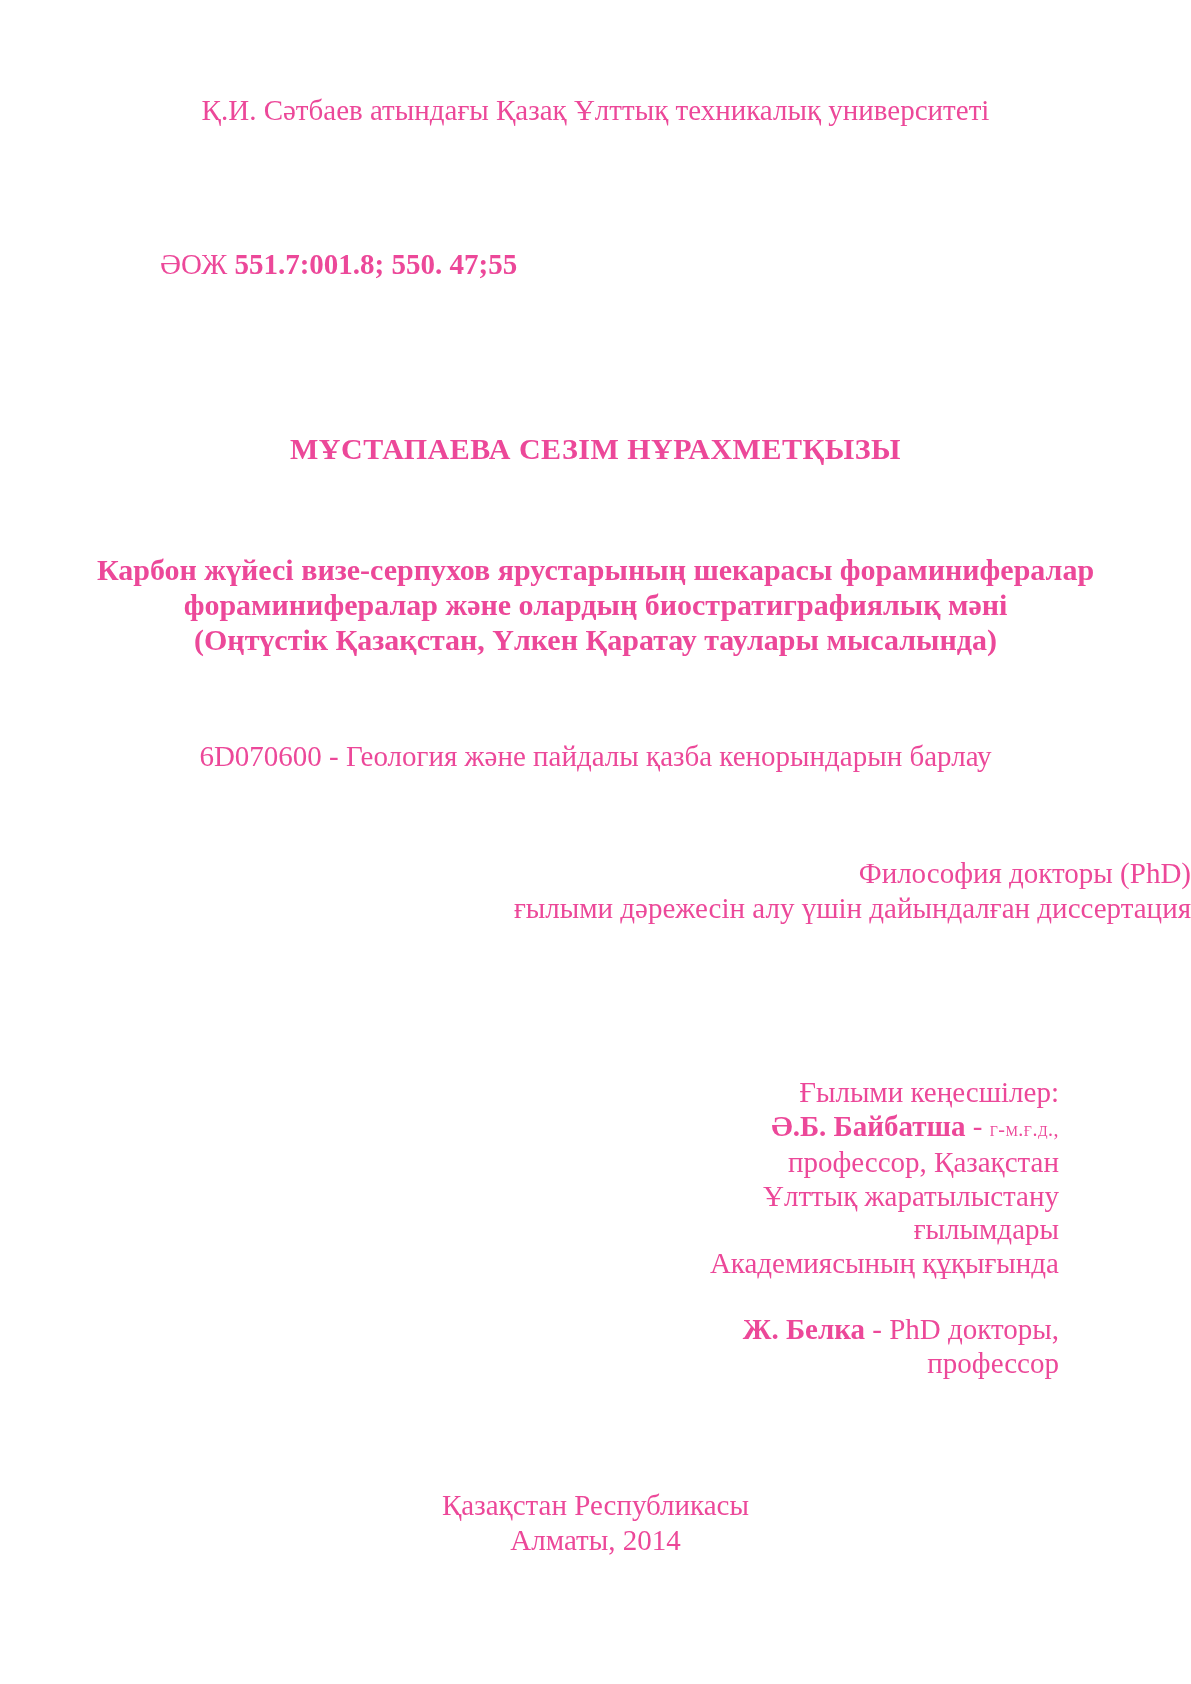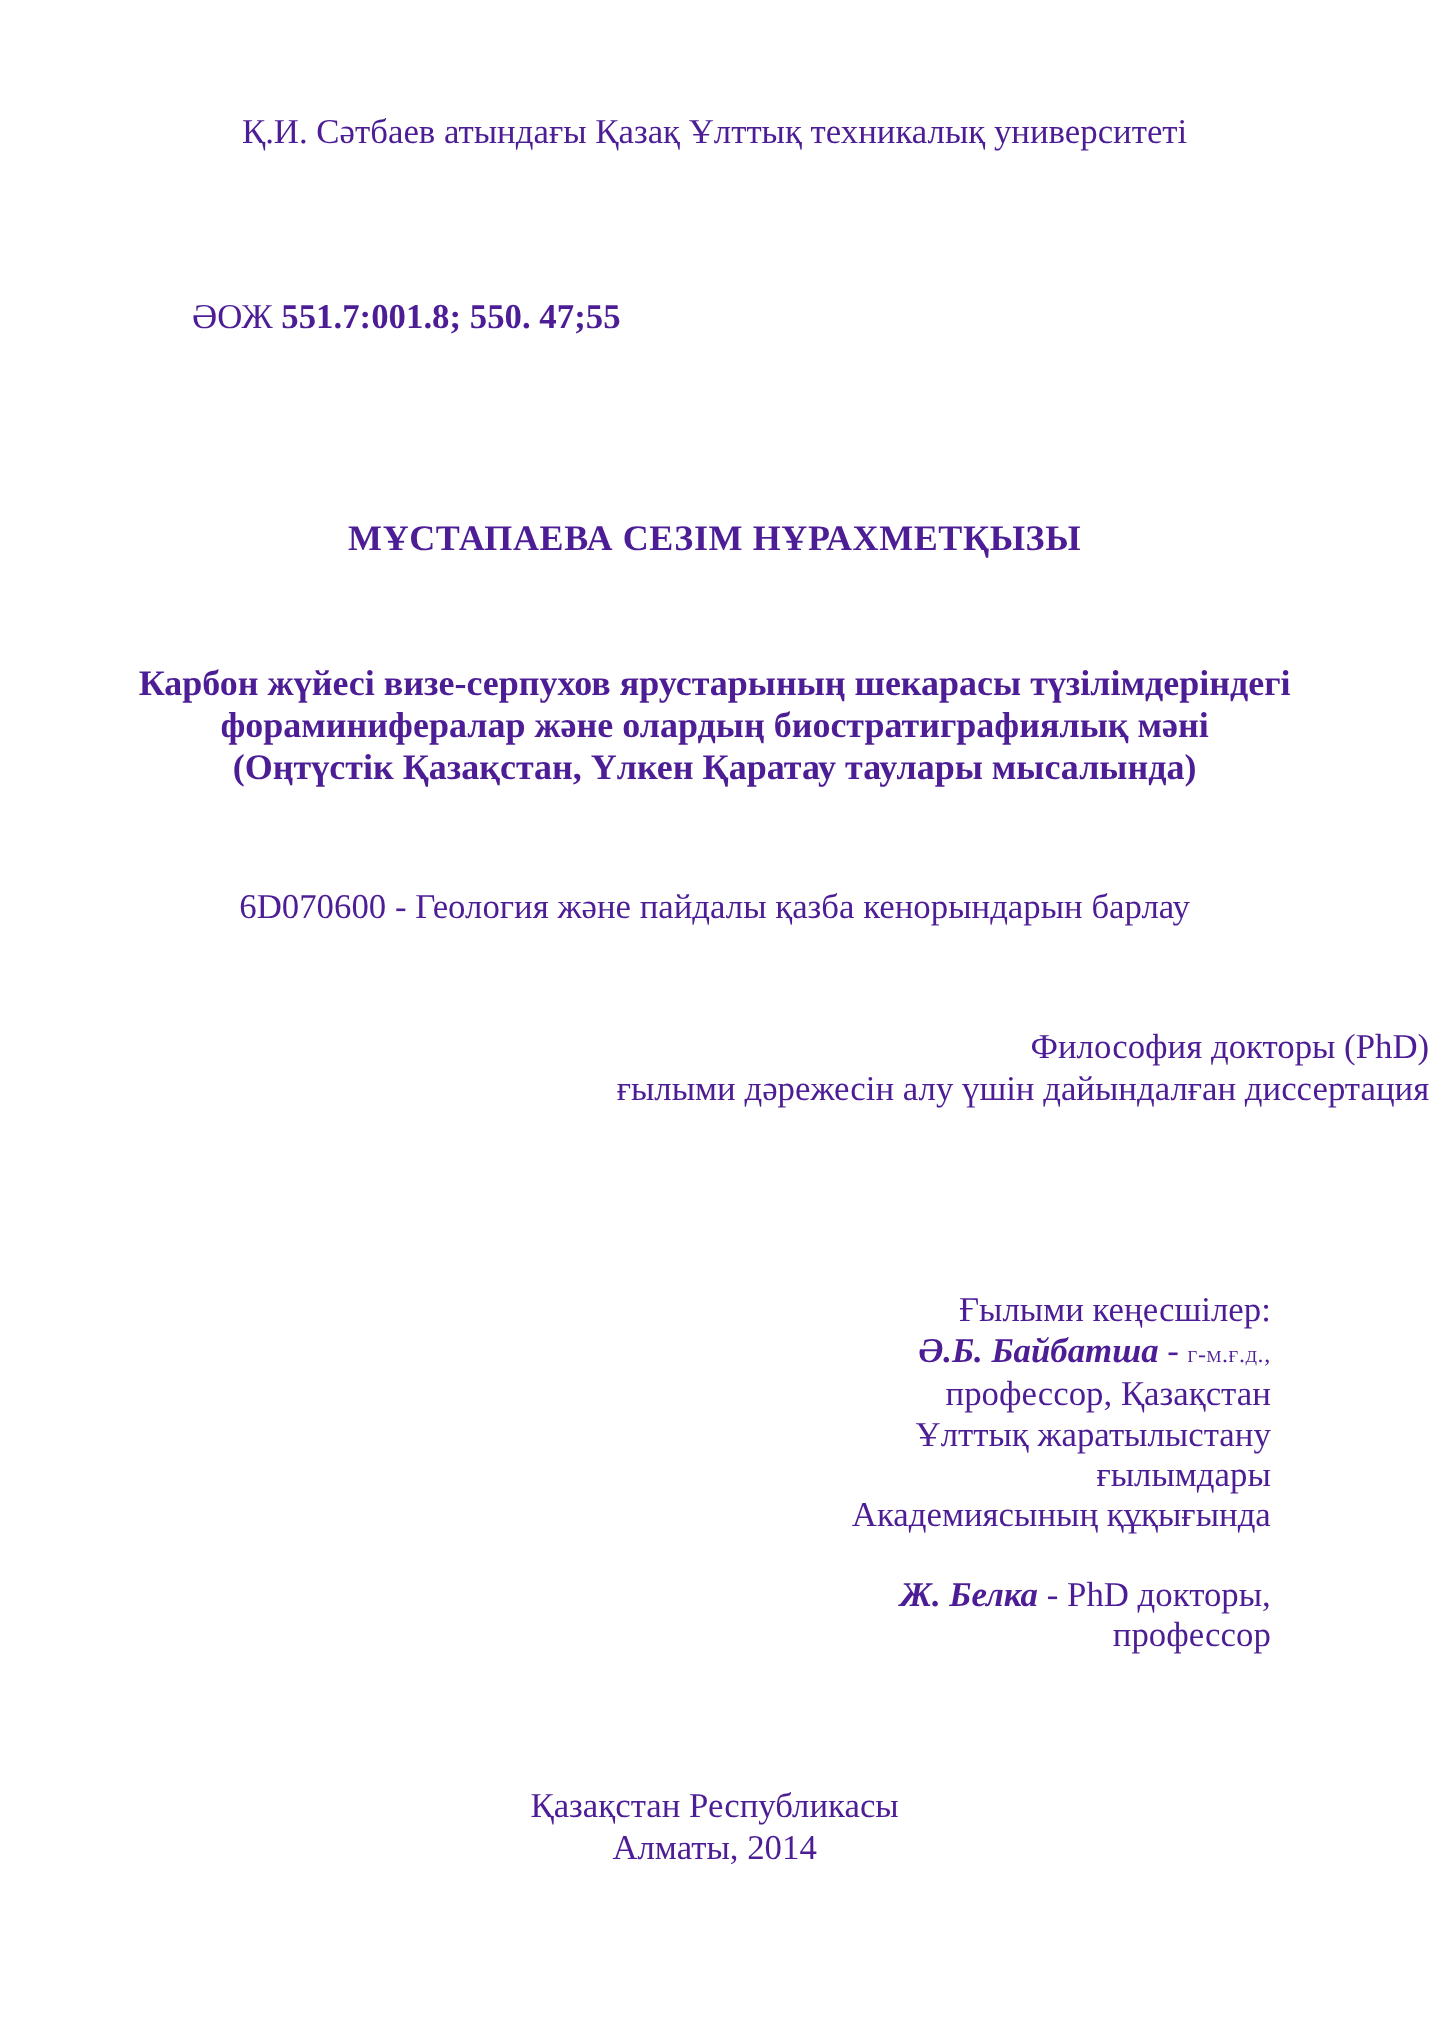--- a/index.html
+++ b/index.html
@@ -2,21 +2,21 @@
 <html><head>
 <meta charset="utf-8">
 <style>
   * { margin: 0; padding: 0; box-sizing: border-box; }
   html, body { background: #ffffff; }
   .page {
     position: relative;
     width: 1191px;
     height: 1684px;
     background: #ffffff;
-    color: #4c1d95;
+    color: #ec4899;
     font-family: "Liberation Serif", "DejaVu Serif", serif;
     font-size: 29px;
     overflow: hidden;
   }
   .abs { position: absolute; }
   .centered { left: 0; right: 0; text-align: center; }
   .line-university { top: 94px; }
   .row-udc {
     top: 248px;
     left: 160px;
@@ -40,21 +40,21 @@
   }
   .specialty { top: 740px; }
   .degree-block { top: 856px; line-height: 35px; text-align: right; }
   .advisors-block {
     top: 1076px;
     right: 132px;
     left: 500px;
     text-align: right;
     line-height: 33.5px;
   }
-  .advisor-name { font-weight: bold; font-style: italic; }
+  .advisor-name { font-weight: bold; }
   .advisor-degree {
     font-variant: small-caps;
     font-size: 20px;
     letter-spacing: 0.5px;
   }
   .advisor2-line { margin-top: 33px; }
   .footer-block { top: 1488px; line-height: 35px; }
 </style>
 </head>
 <body>
@@ -66,21 +66,21 @@
   <div class="abs row-udc">
     <div>
       <span>ӘОЖ</span>
       <span class="udc-number">551.7:001.8; 550. 47;55</span>
     </div>
   </div>
 
   <div class="abs centered author-name">МҰСТАПАЕВА СЕЗІМ НҰРАХМЕТҚЫЗЫ</div>
 
   <div class="abs centered diss-title">
-    <div>Карбон жүйесі визе-серпухов ярустарының шекарасы түзілімдеріндегі</div>
+    <div>Карбон жүйесі визе-серпухов ярустарының шекарасы фораминифералар</div>
     <div>фораминифералар және олардың биостратиграфиялық мәні</div>
     <div>(Оңтүстік Қазақстан, Үлкен Қаратау таулары мысалында)</div>
   </div>
 
   <div class="abs centered specialty">6D070600 - Геология және пайдалы қазба кенорындарын барлау</div>
 
   <div class="abs centered degree-block">
     <div>Философия докторы (PhD)</div>
     <div>ғылыми дәрежесін алу үшін дайындалған диссертация</div>
   </div>

